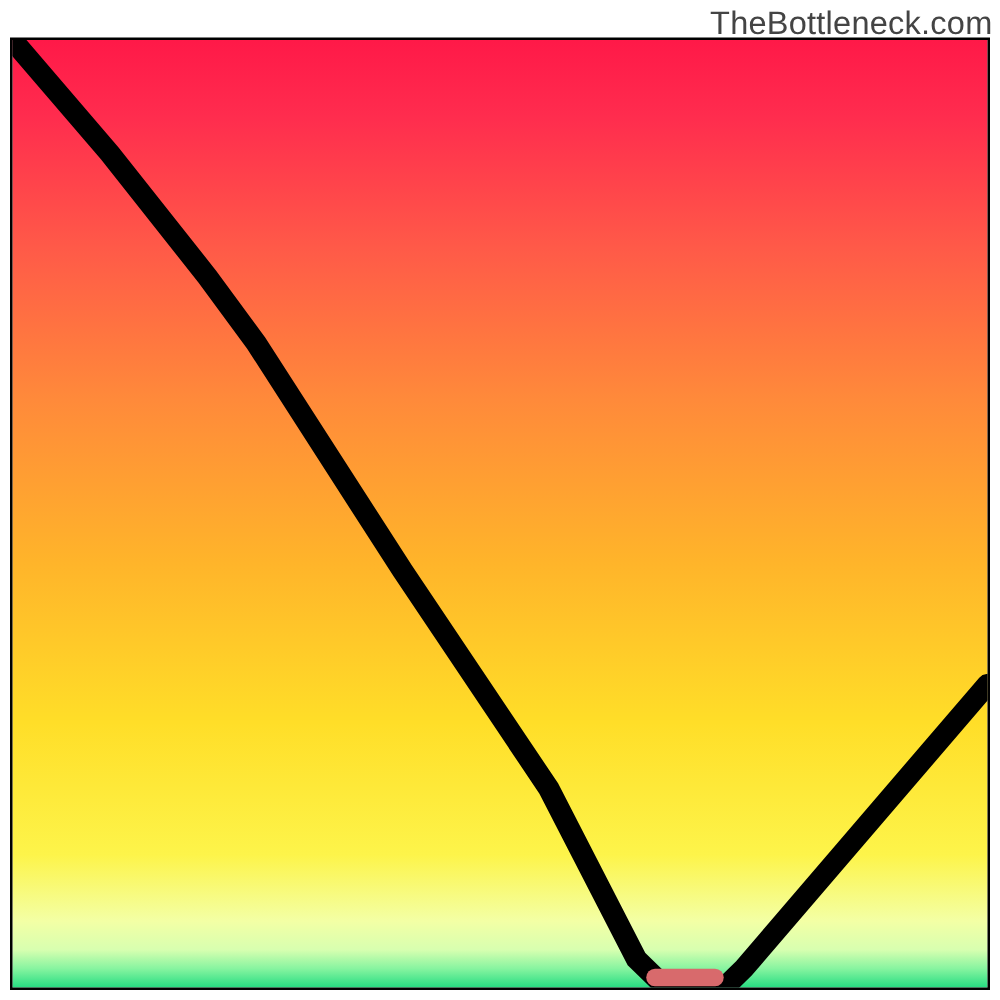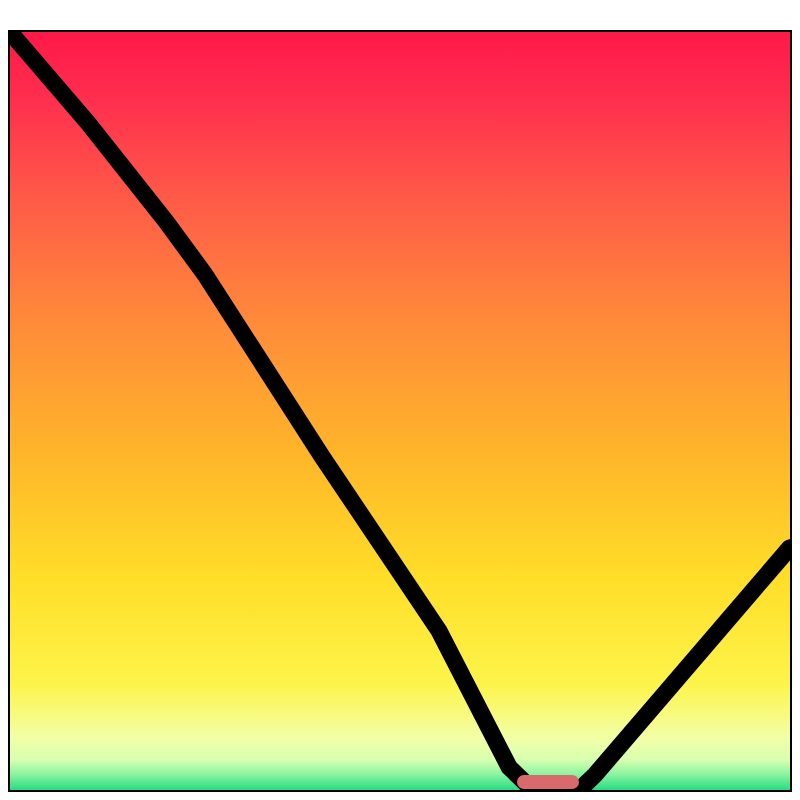--- a/index.html
+++ b/index.html
@@ -83,20 +83,21 @@
     height: 14px;
     border-radius: 7px;
     background: #d86a6c;
     z-index: 3;
   }
 </style>
 </head>
 <body>
 
 <div class="wrap">
+  <div class="watermark">TheBottleneck.com</div>
 
   <div class="plot">
     <div class="gradient"></div>
 
     <svg class="curve" viewBox="0 0 100 100" preserveAspectRatio="none">
       <path d="M 0.000 0.000 L 10.000 12.000 L 20.000 25.000 L 25.000 32.000 L 40.000 56.000 L 55.000 79.000 L 64.000 97.000 L 67.000 100.000 L 73.000 100.000 L 75.000 98.000 L 100.000 68.000"></path>
     </svg>
 
     <div class="marker" style="left: 509px; width: 62.4px; top: 745.42px; background: rgb(216, 106, 108);"></div>
 

